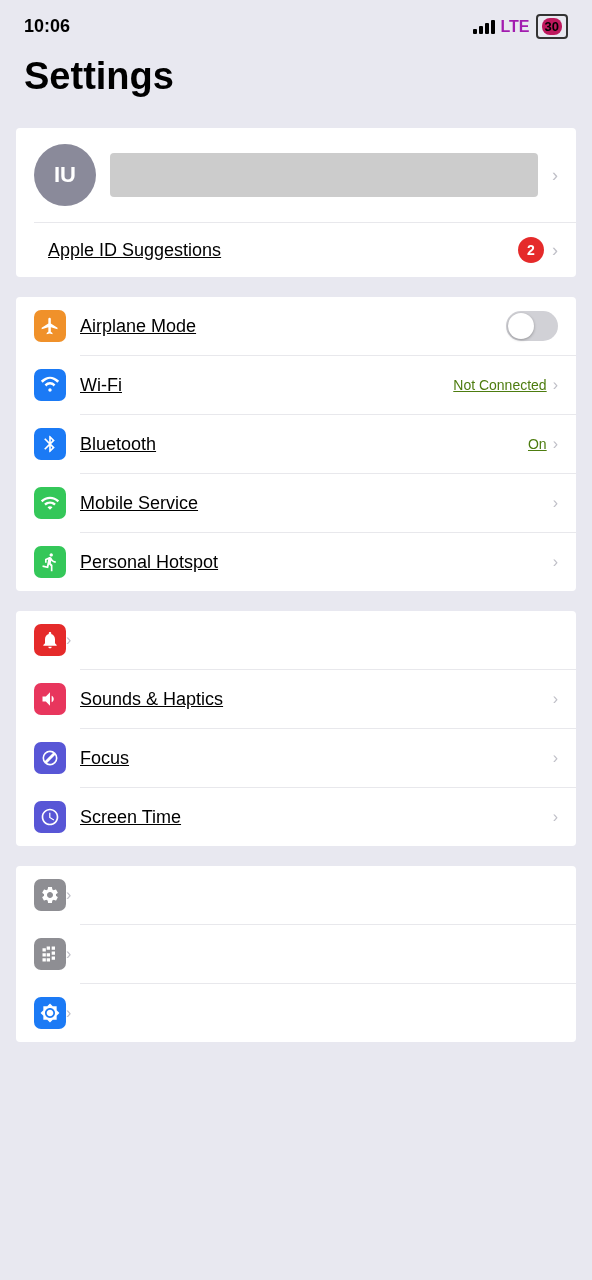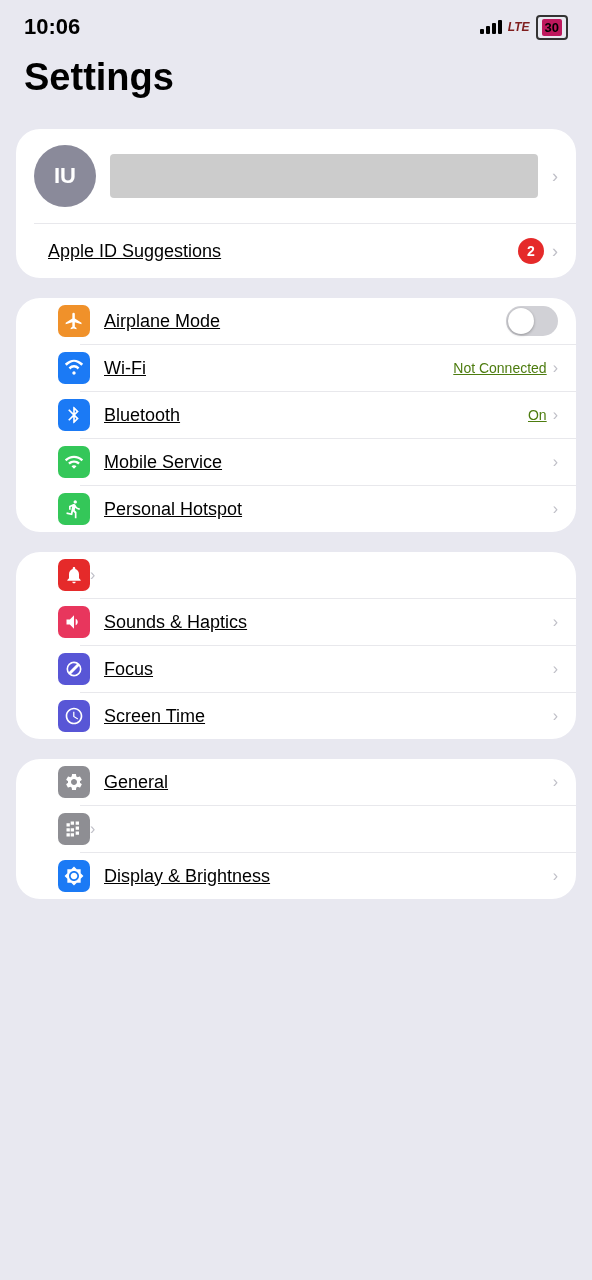--- a/index.html
+++ b/index.html
@@ -14,75 +14,74 @@
 
     
     .status-bar {
       display: flex;
       justify-content: space-between;
       align-items: center;
       padding: 14px 24px 8px;
       background: #e8e8f0;
     }
     .status-time {
-      font-size: 22px;
+      font-size: 18px;
       font-weight: 600;
       color: #000;
     }
     .status-right {
       display: flex;
       align-items: center;
       gap: 6px;
     }
     .signal-bars {
       display: flex;
       align-items: flex-end;
       gap: 2px;
     }
     .signal-bar {
       width: 4px;
       background: #000;
       border-radius: 1px;
     }
     .lte-label {
-      font-size: 12px;
+      font-size: 16px;
       font-weight: 600;
-      color: #7f1d1d;
-      font-style: italic;
+      color: #a21caf;
     }
     .battery-box {
       display: flex;
       align-items: center;
       border: 2px solid #333;
       border-radius: 4px;
       padding: 2px 4px;
       position: relative;
     }
     .battery-fill {
       font-size: 13px;
       font-weight: 700;
       color: #f5c000;
       background: #be185d;
       padding: 1px 3px;
-      border-radius: 2px;
+      border-radius: 8px;
       color: #000;
     }
 
     
     .page-title {
       font-size: 38px;
       font-weight: 700;
       color: #000;
       padding: 8px 24px 30px;
     }
 
     
     .card {
       background: #fff;
-      border-radius: 24px;
+      border-radius: 4px;
       margin: 0 16px 20px;
       overflow: hidden;
     }
 
     
     .profile-row {
       display: flex;
       align-items: center;
       padding: 16px 18px;
       position: relative;
@@ -116,23 +115,22 @@
     .divider {
       height: 1px;
       background: #e8e8ec;
       margin-left: 18px;
     }
 
     
     .setting-row {
       display: flex;
       align-items: center;
-      padding: 7px 18px;
+      padding: 13px 18px;
       cursor: pointer;
-      margin-left: 24px;
     }
     .setting-icon {
       width: 32px;
       height: 32px;
       border-radius: 7px;
       display: flex;
       align-items: center;
       justify-content: center;
       flex-shrink: 0;
       font-size: 16px;
@@ -364,21 +362,20 @@
 </div>
 
 <div class="card">
 
   <div class="setting-row">
     <div class="setting-icon" style="background:#8e8e93;">
       <svg class="icon-svg" viewBox="0 0 24 24">
         <path d="M19.14 12.94c.04-.3.06-.61.06-.94 0-.32-.02-.64-.07-.94l2.03-1.58c.18-.14.23-.41.12-.61l-1.92-3.32c-.12-.22-.37-.29-.59-.22l-2.39.96c-.5-.38-1.03-.7-1.62-.94l-.36-2.54c-.04-.24-.24-.41-.48-.41h-3.84c-.24 0-.43.17-.47.41l-.36 2.54c-.59.24-1.13.57-1.62.94l-2.39-.96c-.22-.08-.47 0-.59.22L2.74 8.87c-.12.21-.08.47.12.61l2.03 1.58c-.05.3-.09.63-.09.94s.02.64.07.94l-2.03 1.58c-.18.14-.23.41-.12.61l1.92 3.32c.12.22.37.29.59.22l2.39-.96c.5.38 1.03.7 1.62.94l.36 2.54c.05.24.24.41.48.41h3.84c.24 0 .44-.17.47-.41l.36-2.54c.59-.24 1.13-.56 1.62-.94l2.39.96c.22.08.47 0 .59-.22l1.92-3.32c.12-.22.07-.47-.12-.61l-2.01-1.58zM12 15.6c-1.98 0-3.6-1.62-3.6-3.6s1.62-3.6 3.6-3.6 3.6 1.62 3.6 3.6-1.62 3.6-3.6 3.6z"></path>
       </svg>
     </div>
-    <span class="setting-label">General</span>
     <span class="chevron">›</span>
   </div>
 
   <div class="divider" style="margin-left:64px"></div>
 
   <div class="setting-row">
     <div class="setting-icon" style="background:#8e8e93;">
       <svg class="icon-svg" viewBox="0 0 24 24">
         <path d="M3 9h4V5H3v4zm5 12h4v-4H8v4zm-5 0h4v-4H3v4zm0-6h4v-4H3v4zm5 0h4v-4H8v4zm6-12v4h4V3h-4zm-6 4h4V3H8v4zm6 6h4v-4h-4v4zm0 6h4v-4h-4v4z"></path>
       </svg>
@@ -387,17 +384,16 @@
   </div>
 
   <div class="divider" style="margin-left:64px"></div>
 
   <div class="setting-row">
     <div class="setting-icon" style="background:#1b7af5;">
       <svg class="icon-svg" viewBox="0 0 24 24">
         <path d="M20 8.69V4h-4.69L12 .69 8.69 4H4v4.69L.69 12 4 15.31V20h4.69L12 23.31 15.31 20H20v-4.69L23.31 12 20 8.69zM12 18c-3.31 0-6-2.69-6-6s2.69-6 6-6 6 2.69 6 6-2.69 6-6 6zm0-10c-2.21 0-4 1.79-4 4s1.79 4 4 4 4-1.79 4-4-1.79-4-4-4z"></path>
       </svg>
     </div>
-    <span class="setting-label">Display &amp; Brightness</span>
     <span class="chevron">›</span>
   </div>
 
 </div>
 
 </body></html>

